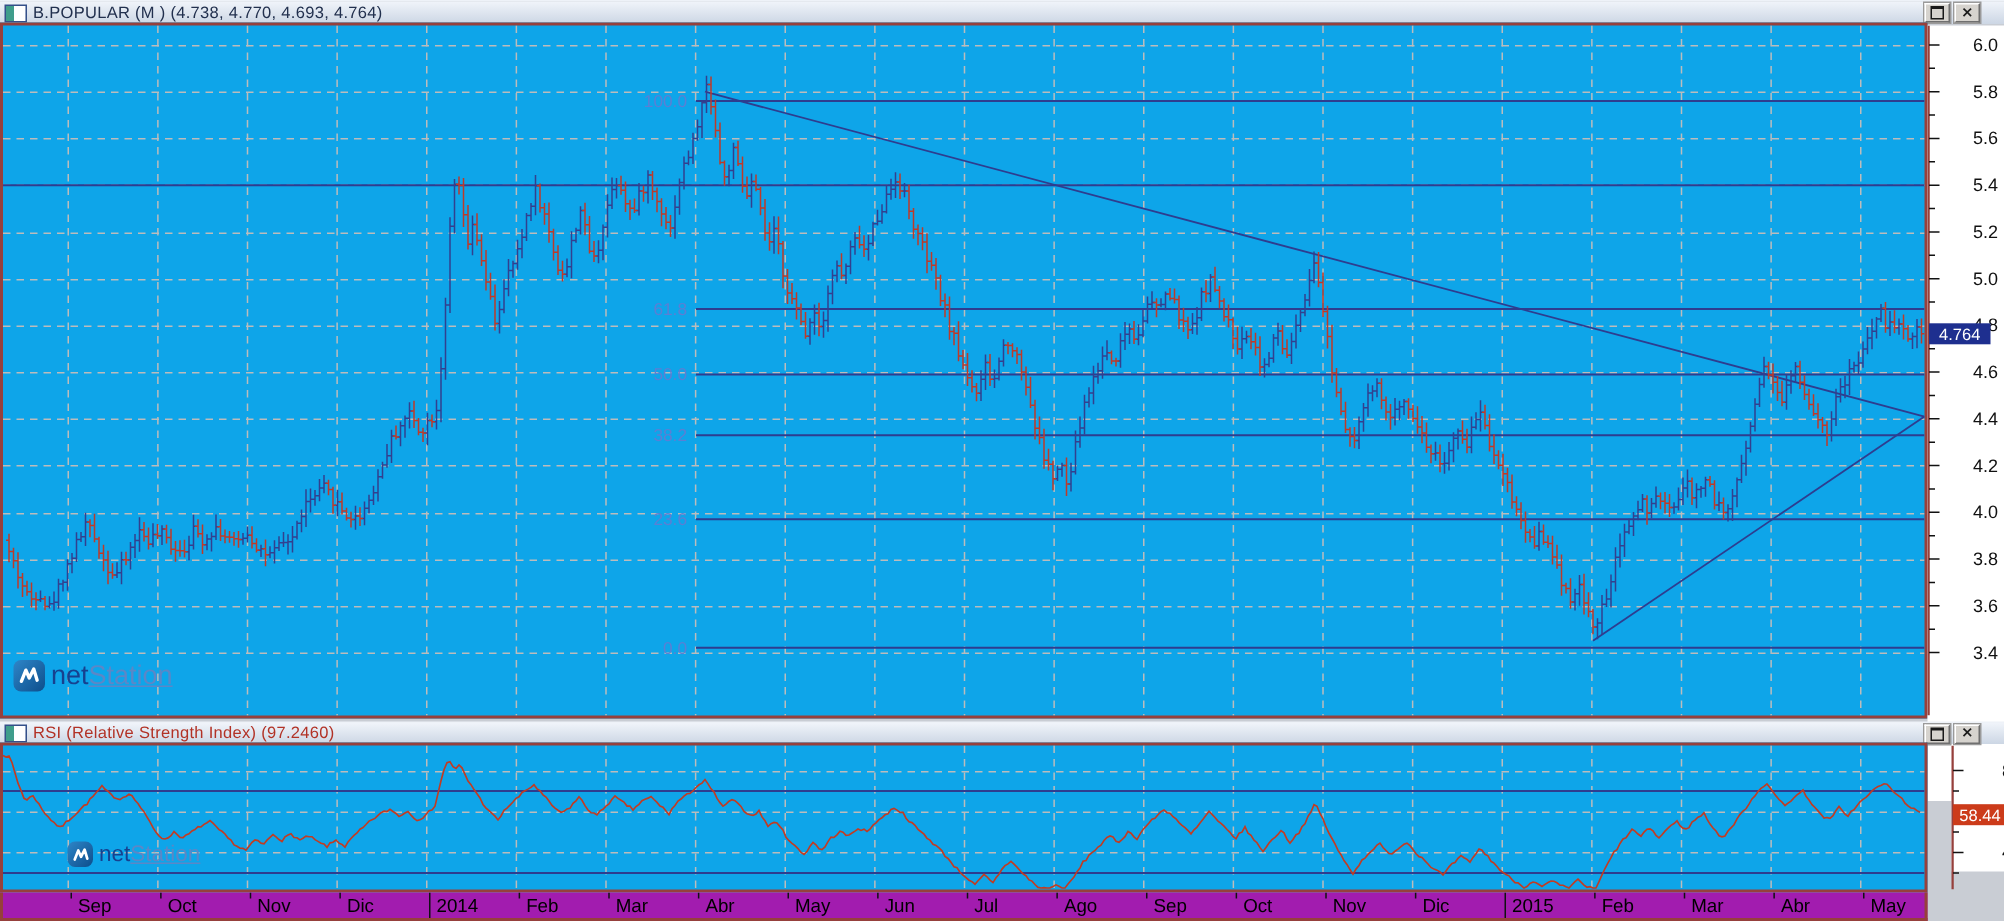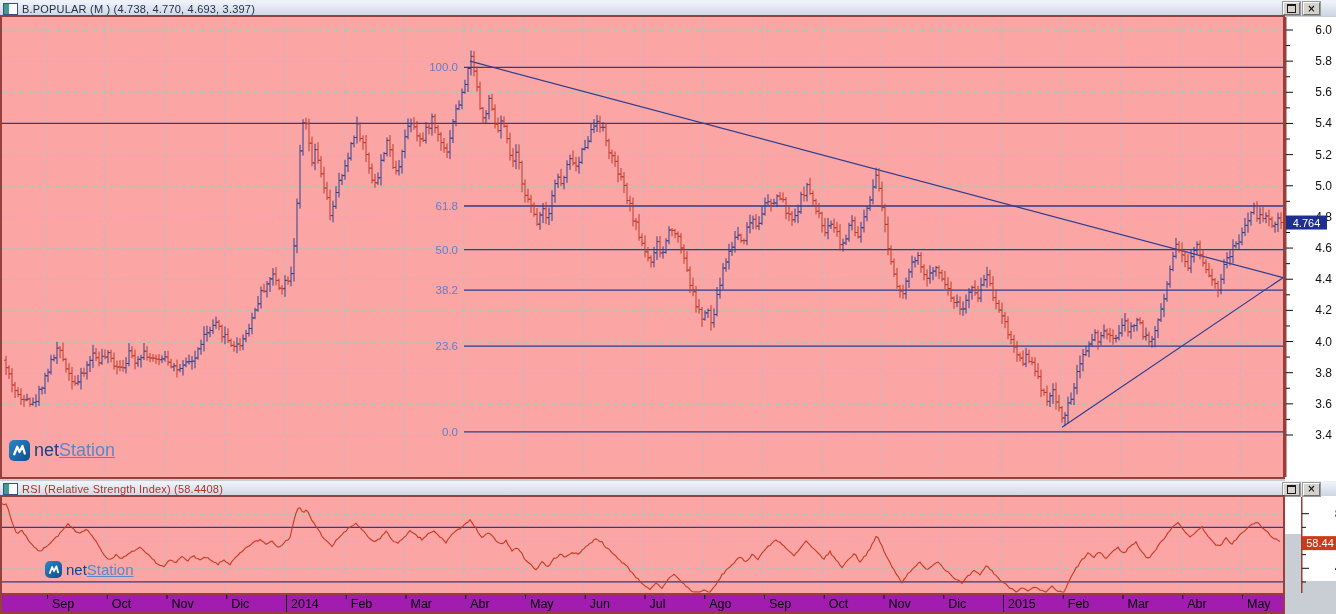--- a/index.html
+++ b/index.html
@@ -11,21 +11,21 @@
   .win-icon{width:13px;height:10px;margin:0 4px 0 3px;border:1px solid #35508a;
     background:linear-gradient(to right,#3f9d8b 0 42%,#ffffff 42% 100%);flex:none;}
   .title-text{font-size:11px;color:#22304e;white-space:nowrap;letter-spacing:.2px;}
   .titlebar.rsi .title-text{color:#b23226;}
   .win-btns{margin-left:auto;margin-right:16px;display:flex;gap:3px;}
   .wbtn{width:17px;height:13px;padding:0;background:#d6d3ce;border:1px solid;
     border-color:#ffffff #6f6f6f #6f6f6f #ffffff;box-shadow:0 0 0 1px #9a9a9a;
     display:flex;align-items:center;justify-content:center;cursor:pointer;}
   .restore-glyph{display:block;width:7px;height:6px;border:1px solid #1a1a1a;border-top-width:2px;}
   .close-glyph{font-size:10px;line-height:10px;font-weight:bold;color:#1a1a1a;font-family:"DejaVu Sans",sans-serif;}
-  .plotwrap{position:absolute;background:#fca5a5;border:2px solid #96403c;}
+  .plotwrap{position:absolute;background:#0ea5e9;border:2px solid #96403c;}
   .plotwrap.main{left:0;top:15px;width:1281px;height:460px;}
   .plotwrap.rsi{left:0;top:495px;width:1281px;height:96px;}
   .axis{position:absolute;background:#ffffff;}
   .axis.main{left:1285px;top:17px;width:51px;height:517px;}
   .axis.rsi{left:1285px;top:497px;width:51px;height:84px;margin-left:16px;}
   .xaxiswrap{position:absolute;left:0;top:595px;width:1281px;height:17px;background:#a21caf;
     border:2px solid #96403c;border-top:none;}
   svg{display:block;}
   svg text{font-family:"Liberation Sans",sans-serif;}
   .logo{position:absolute;display:flex;align-items:center;gap:4px;pointer-events:none;}
@@ -39,21 +39,21 @@
   .logo-net{font-weight:normal;color:#17418f;}
   .logo-station{color:#5b87c7;text-decoration:underline;}
 </style>
 </head>
 <body>
 
 <div class="screen">
 
   <div class="titlebar main">
     <span class="win-icon"></span>
-    <span class="title-text">B.POPULAR (M ) (4.738, 4.770, 4.693, 3.397)</span>
+    <span class="title-text">B.POPULAR (M ) (4.738, 4.770, 4.693, 4.764)</span>
     <span class="win-btns">
       <button class="wbtn">
           <span class="restore-glyph"></span>
         </button>
       <button class="wbtn">
           <span class="close-glyph">×</span>
         </button>
     </span>
   </div>
   <div class="plotwrap main">
@@ -172,21 +172,21 @@
     <span class="logo-mark">
       <svg width="15" height="15" viewBox="0 0 20 20">
           <polyline points="3,15 7,5 10,12 14,4 17,14" fill="none" stroke="#ffffff" stroke-width="3" stroke-linecap="round" stroke-linejoin="round"></polyline>
         </svg>
     </span>
     <span class="logo-text"><span class="logo-net">net</span><span class="logo-station">Station</span></span>
   </div>
 
   <div class="titlebar rsi">
     <span class="win-icon"></span>
-    <span class="title-text">RSI (Relative Strength Index) (58.4408)</span>
+    <span class="title-text">RSI (Relative Strength Index) (97.2460)</span>
     <span class="win-btns">
       <button class="wbtn">
           <span class="restore-glyph"></span>
         </button>
       <button class="wbtn">
           <span class="close-glyph">×</span>
         </button>
     </span>
   </div>
   <div class="plotwrap rsi">

